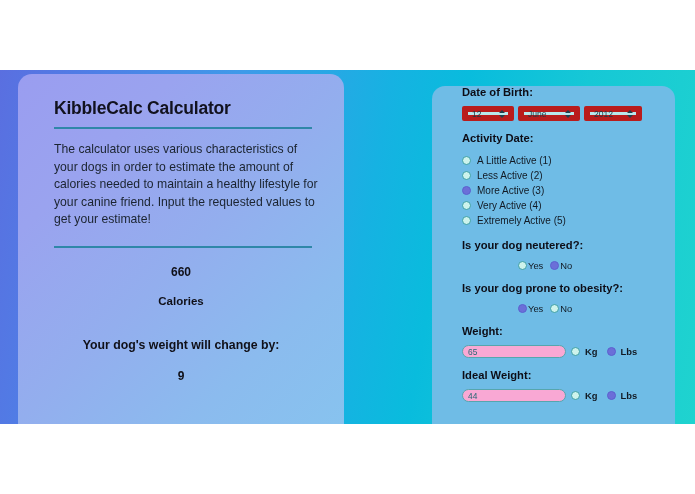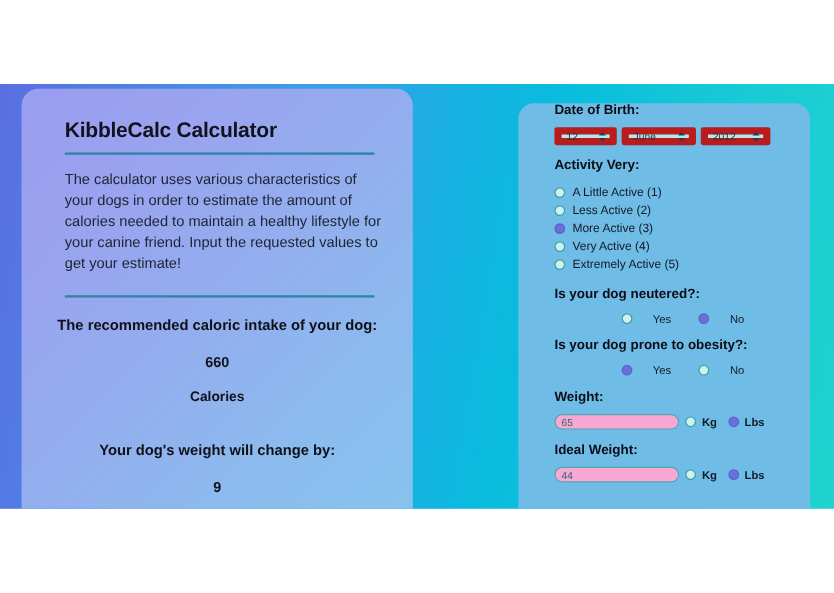--- a/index.html
+++ b/index.html
@@ -194,21 +194,21 @@
     border: 1.3px solid #3e9fa6;
   }
   .radio.on {
     background: #6b6fd8;
     border: 1.3px solid #5c61cf;
   }
 
   .inline-radios {
     display: flex;
     align-items: center;
-    gap: 17px;
+    gap: 1px;
     margin-top: 9px;
     padding-left: 56px;
   }
   .inline-radios .radio-label {
     font-size: 9.4px;
     color: #121a24;
     margin-right: 6px;
   }
 
   .section { margin-top: 11px; }
@@ -246,21 +246,20 @@
 <div class="screenshot">
   <div class="page">
 
     <div class="left-card">
       <h1 class="card-title">KibbleCalc Calculator</h1>
       <hr class="rule">
       <p class="card-desc">The calculator uses various characteristics of your dogs in order to estimate the amount of calories needed to maintain a healthy lifestyle for your canine friend. Input the requested values to get your estimate!</p>
       <hr class="rule second">
 
       <div class="result-block">
-        <p class="result-label">The recommended caloric intake of your dog:</p>
         <p class="result-value">660</p>
         <p class="result-unit">Calories</p>
       </div>
 
       <div class="result-block second">
         <p class="result-label">Your dog's weight will change by:</p>
         <p class="result-value">9</p>
 
       </div>
     </div>
@@ -286,21 +285,21 @@
         <div class="select-box year">
           <span>2012</span>
           <span class="spinner">
             <span class="tri up"></span>
               <span class="tri down"></span>
           </span>
         </div>
       </div>
 
       <div class="section">
-        <p class="field-label">Activity Very:</p>
+        <p class="field-label">Activity Date:</p>
         <div class="radio-list">
           <div class="radio-row">
             <span class="radio off"></span>
             <span class="radio-label">A Little Active (1)</span>
           </div>
           <div class="radio-row">
             <span class="radio off"></span>
             <span class="radio-label">Less Active (2)</span>
           </div>
           <div class="radio-row">

